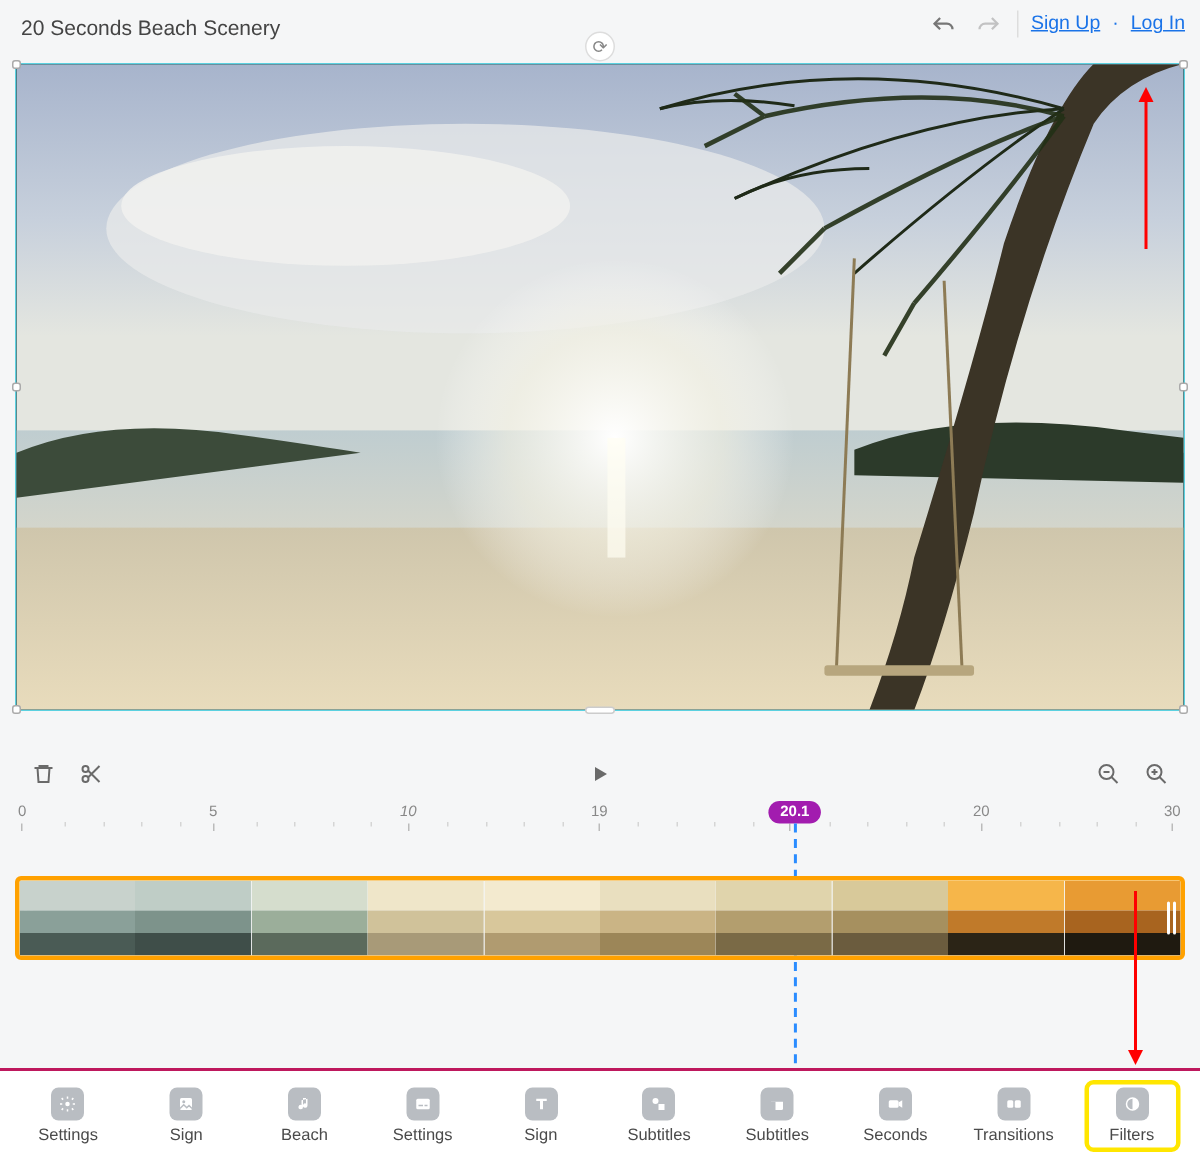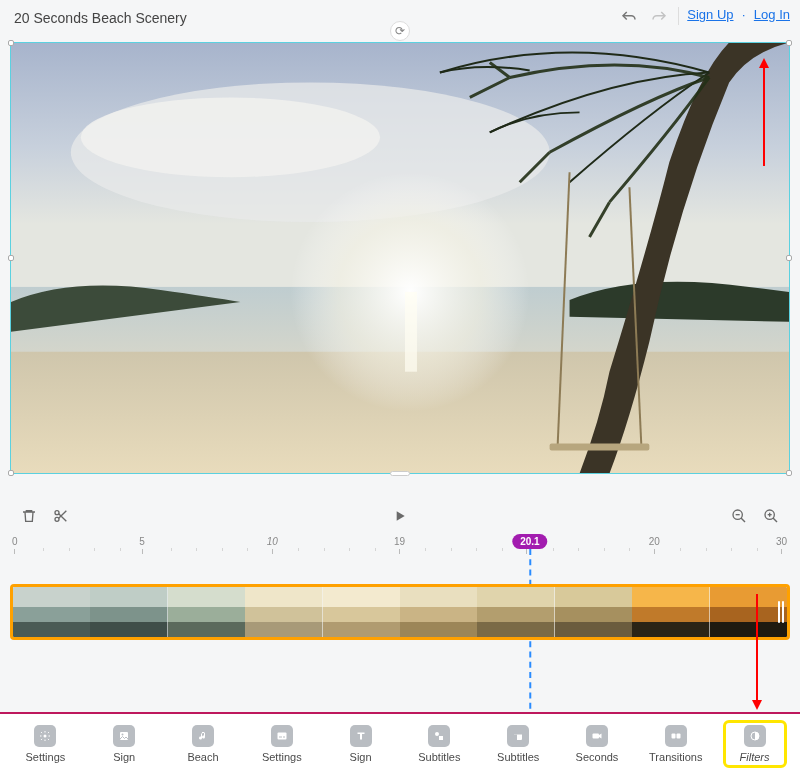--- a/index.html
+++ b/index.html
@@ -39,21 +39,21 @@
   .thumb{flex:1;position:relative;}
   .thumb svg{width:100%;height:100%;display:block;}
   .griphandle{position:absolute;top:0;bottom:0;width:12px;background:rgba(255,255,255,.0);display:flex;align-items:center;justify-content:center;}
   .griphandle .bars{display:flex;gap:2px;}
   .griphandle .bars span{width:2px;height:22px;background:#fff;border-radius:1px;}
   .gh-l{left:0}.gh-r{right:0}
   .bottomnav{position:absolute;bottom:0;left:0;right:0;height:62px;background:#fff;border-top:2px solid #be185d;display:flex;justify-content:space-around;align-items:center;padding:0 6px;}
   .navitem{display:flex;flex-direction:column;align-items:center;gap:4px;cursor:pointer;font-size:11px;color:#4a4a4a;min-width:64px;}
   .navitem .icn{width:22px;height:22px;border-radius:5px;background:#b9bdc2;display:flex;align-items:center;justify-content:center;}
   .navitem .icn svg{width:12px;height:12px;fill:#fff;}
-  .navitem.hl{border:3px solid #ffe600;border-radius:6px;padding:2px 4px;font-style:italic;}
+  .navitem.hl{border:3px solid #ffe600;border-radius:6px;padding:2px 4px;}
 </style>
 </head>
 <body>
 
 <div class="topbar">
   <div class="title">20 Seconds Beach Scenery</div>
   <div class="topright">
     <div class="navbtn">
         <svg width="18" height="18" viewBox="0 0 24 24" fill="none" stroke="currentColor" stroke-width="2">
           <path d="M9 14L4 9l5-5"></path>

